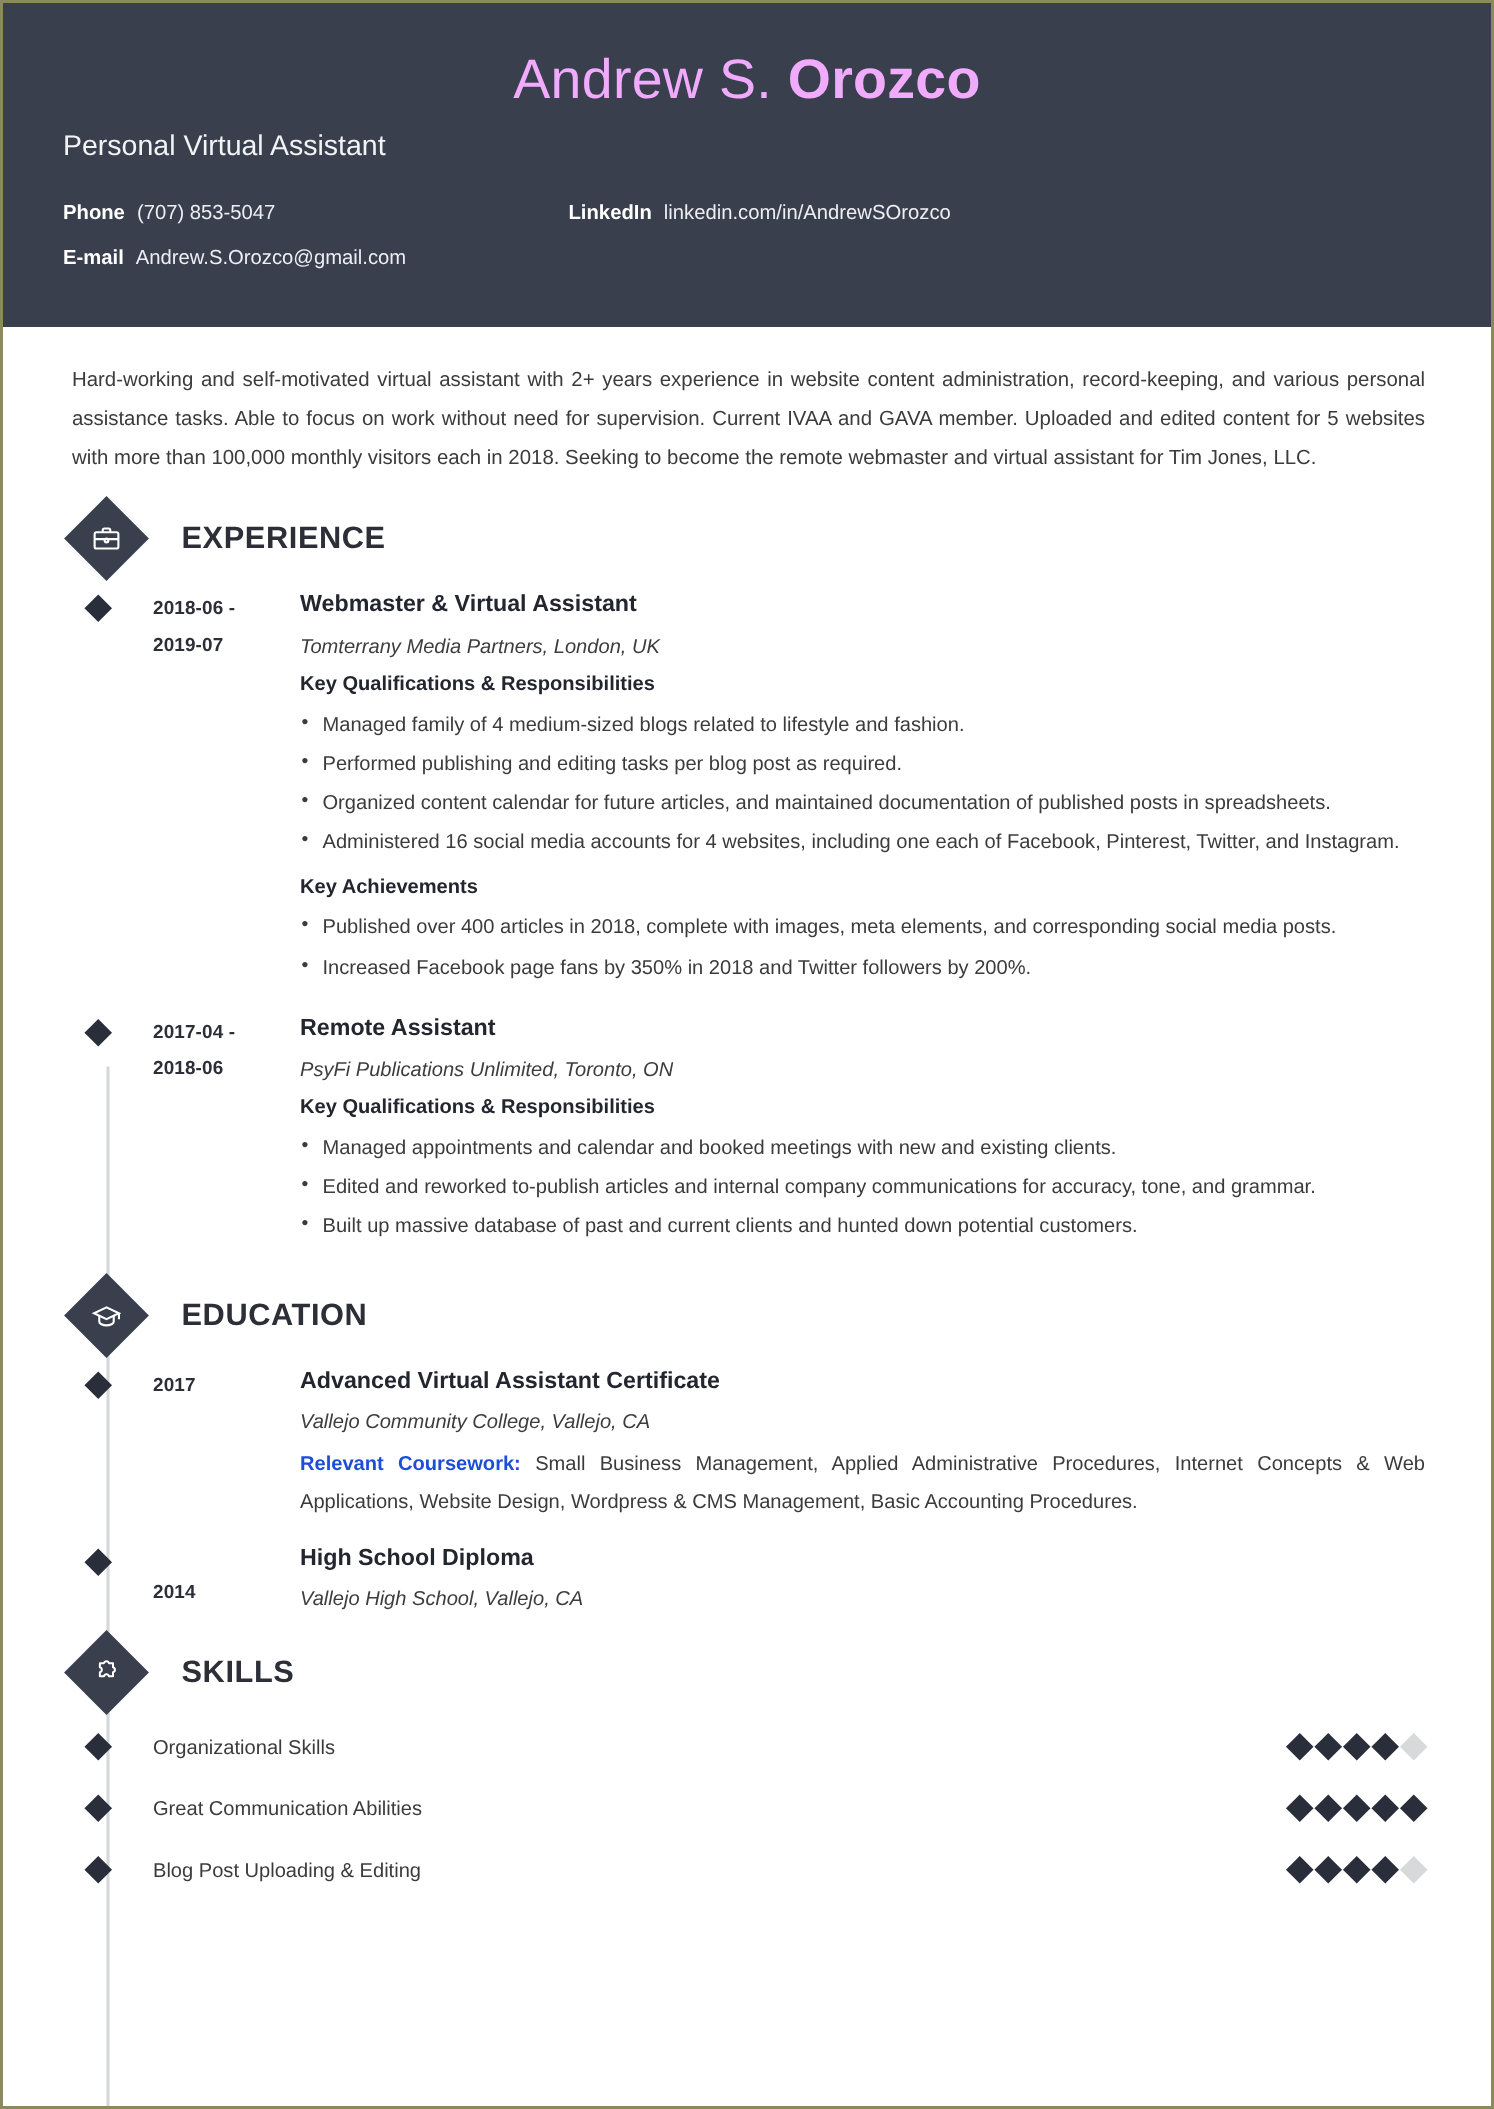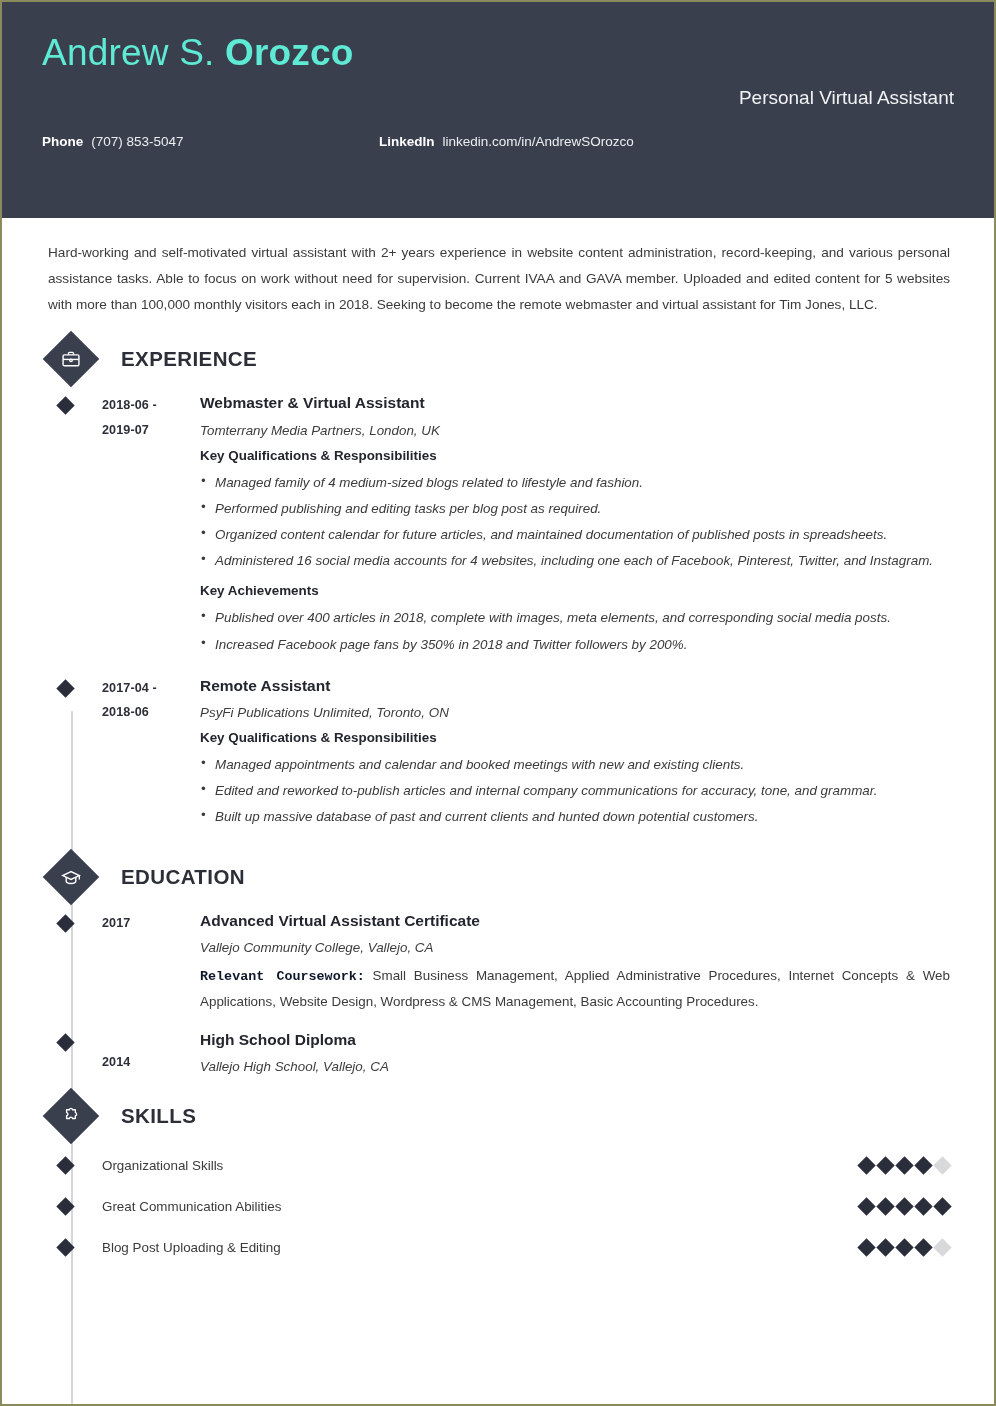--- a/index.html
+++ b/index.html
@@ -25,30 +25,30 @@
     background: #3a3f4e;
     padding: 30px 40px 26px 40px;
     color: #ffffff;
     height: 216px;
   }
   .name {
     font-size: 37px;
     font-weight: 300;
     letter-spacing: 0.2px;
     line-height: 1.15;
-    color: #5eead4;
+    color: #f0abfc;
     white-space: nowrap;
+    text-align: center;
   }
   .name .last { font-weight: 700; }
   .job-title {
     font-size: 19px;
     font-weight: 400;
     margin-top: 12px;
     color: #f2f3f5;
-    text-align: right;
   }
   .contact-grid {
     margin-top: 26px;
     font-size: 13.5px;
     line-height: 1.0;
   }
   .contact-row { display: flex; align-items: baseline; margin-bottom: 17px; }
   .contact-cell { display: flex; align-items: baseline; }
   .contact-cell.col1 { width: 337px; }
   .contact-label { font-weight: 700; color: #ffffff; margin-right: 8px; white-space: nowrap; }
@@ -119,39 +119,39 @@
     color: #2c2f38;
     line-height: 1.95;
     letter-spacing: 0.1px;
   }
   .entry-body { flex: 1 1 auto; }
 
   .entry-title { font-size: 15.5px; font-weight: 700; color: #23262e; line-height: 1.3; }
   .entry-org { font-size: 13.4px; font-style: italic; color: #3d3d3d; margin-top: 9px; }
   .entry-subhead { font-size: 13.4px; font-weight: 700; color: #23262e; margin-top: 10px; }
 
-  ul.bullets { list-style: none; margin-top: 7px; font-style: italic; }
+  ul.bullets { list-style: none; margin-top: 7px; }
   ul.bullets li {
     position: relative;
     padding-left: 15px;
     font-size: 13.4px;
     line-height: 1.88;
     color: #3b3b3b;
     text-align: justify;
     margin-bottom: 1px;
   }
   ul.bullets li::before {
     content: "•";
     position: absolute;
     left: 1px; top: -1px;
     color: #3b3b3b;
     font-size: 13px;
   }
   .coursework { font-size: 13.4px; line-height: 1.88; color: #3b3b3b; margin-top: 8px; text-align: justify; }
-  .coursework b { color: #0f172a; font-weight: 700; font-family: Liberation Mono, monospace; }
+  .coursework b { color: #1d4ed8; font-weight: 700; }
 
   
   .skill-row {
     display: flex;
     align-items: center;
     position: relative;
     height: 34px;
     margin-top: 7px;
   }
   .skill-marker {
@@ -182,20 +182,26 @@
 
     <div class="contact-grid">
       <div class="contact-row">
         <div class="contact-cell col1">
           <span class="contact-label">Phone</span>
           <span class="contact-value">(707) 853-5047</span>
         </div>
         <div class="contact-cell">
           <span class="contact-label">LinkedIn</span>
           <span class="contact-value">linkedin.com/in/AndrewSOrozco</span>
+        </div>
+      </div>
+      <div class="contact-row">
+        <div class="contact-cell col1">
+          <span class="contact-label">E-mail</span>
+          <span class="contact-value">Andrew.S.Orozco@gmail.com</span>
         </div>
       </div>
     </div>
   </div>
 
   <div class="summary">Hard-working and self-motivated virtual assistant with 2+ years experience in website content administration, record-keeping, and various personal assistance tasks. Able to focus on work without need for supervision. Current IVAA and GAVA member. Uploaded and edited content for 5 websites with more than 100,000 monthly visitors each in 2018. Seeking to become the remote webmaster and virtual assistant for Tim Jones, LLC.</div>
 
   <div class="body-wrap">
     <div class="timeline-line"></div>
 

